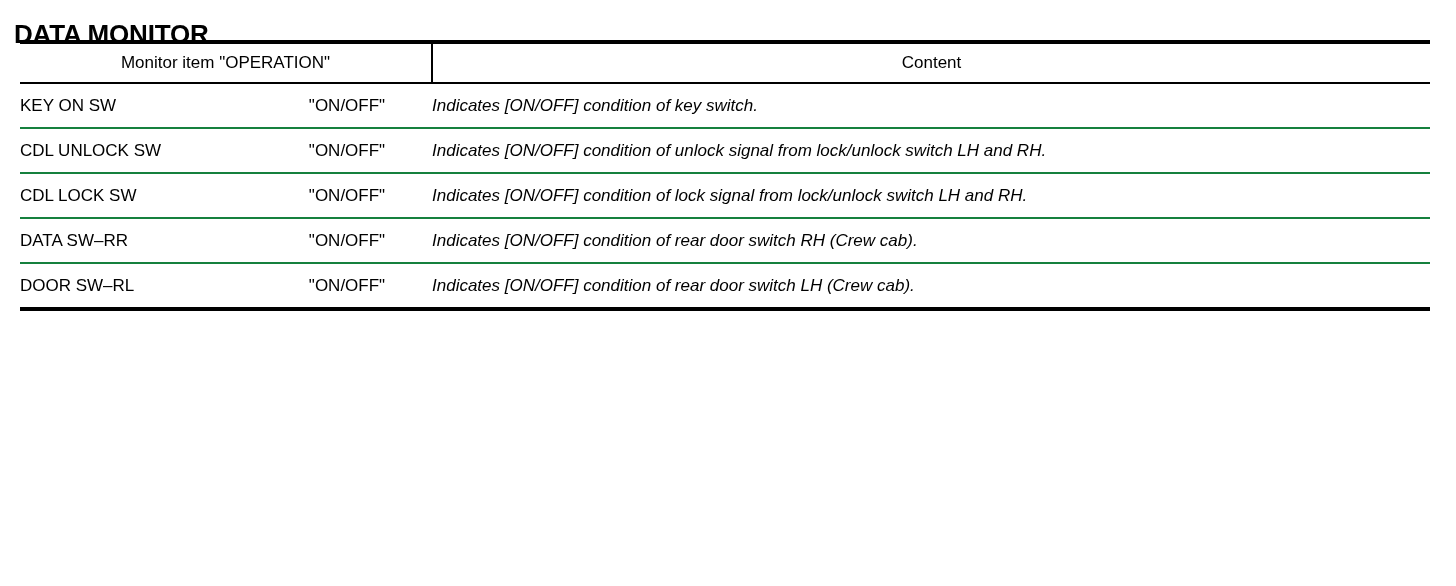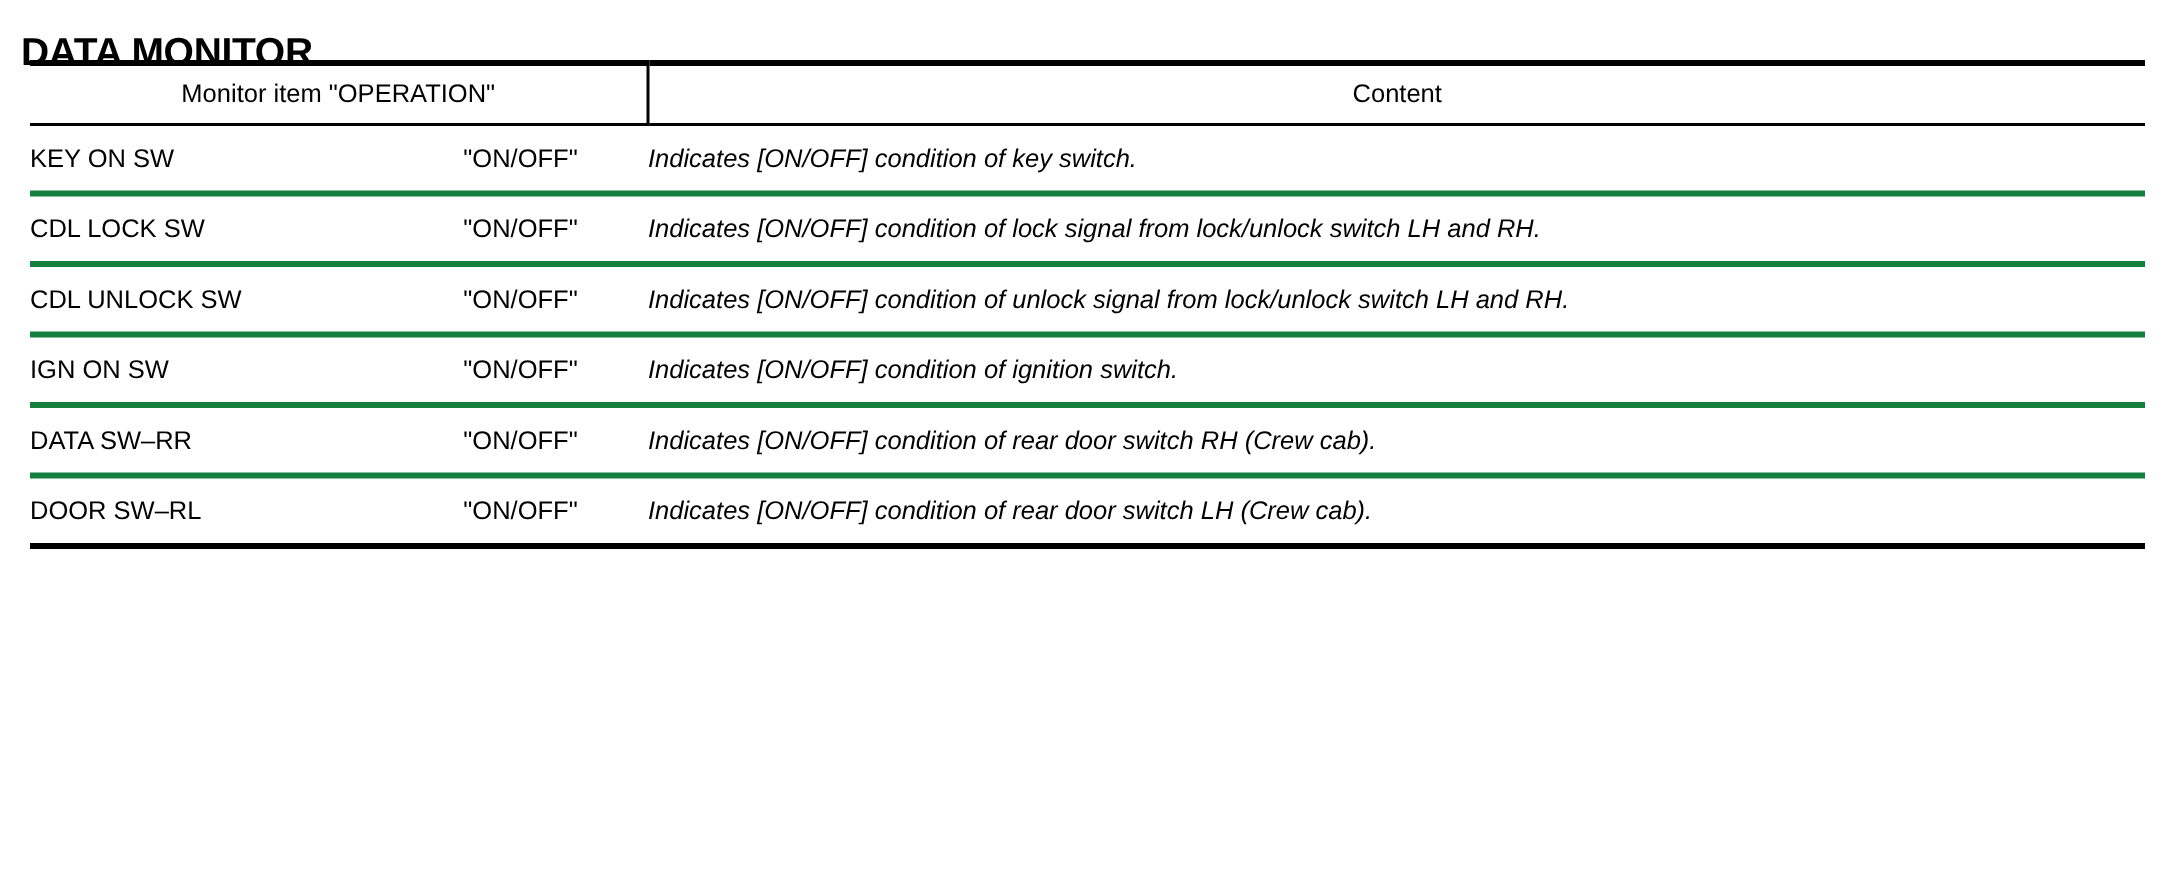--- a/index.html
+++ b/index.html
@@ -61,21 +61,21 @@
     border-bottom: 2px solid #000;
     font-size: 17px;
     line-height: 20px;
   }
   tr.head th.h-op {
     border-right: 2px solid #000;
   }
 
   
   tr.row td {
-    border-bottom: 4px solid #15803d;
+    border-bottom: 2px solid #15803d;
   }
   tr.row:last-child td {
     border-bottom: 4px solid #000;
   }
   td.item {
     padding-left: 14px;
     border-right: 2px solid #000;
     white-space: nowrap;
     line-height: 21px;
   }
@@ -117,38 +117,31 @@
       </thead>
       <tbody id="dm-body">
           <tr class="row r-short">
             <td class="item">KEY ON SW</td>
             <td class="op">"ON/OFF"</td>
             <td class="content">
               <span class="ln">Indicates [ON/OFF] condition of key switch.</span>
             </td>
           </tr>
           <tr class="row r-short">
-            <td class="item">CDL LOCK SW</td>
-            <td class="op">"ON/OFF"</td>
-            <td class="content">
-              <span class="ln">Indicates [ON/OFF] condition of lock signal from lock/unlock switch LH and RH.</span>
-            </td>
-          </tr>
-          <tr class="row r-short">
             <td class="item">CDL UNLOCK SW</td>
             <td class="op">"ON/OFF"</td>
             <td class="content">
               <span class="ln">Indicates [ON/OFF] condition of unlock signal from lock/unlock switch LH and RH.</span>
             </td>
           </tr>
           <tr class="row r-short">
-            <td class="item">IGN ON SW</td>
+            <td class="item">CDL LOCK SW</td>
             <td class="op">"ON/OFF"</td>
             <td class="content">
-              <span class="ln">Indicates [ON/OFF] condition of ignition switch.</span>
+              <span class="ln">Indicates [ON/OFF] condition of lock signal from lock/unlock switch LH and RH.</span>
             </td>
           </tr>
           <tr class="row r-short">
             <td class="item">DATA SW–RR</td>
             <td class="op">"ON/OFF"</td>
             <td class="content">
               <span class="ln">Indicates [ON/OFF] condition of rear door switch RH (Crew cab).</span>
             </td>
           </tr>
           <tr class="row r-short">

